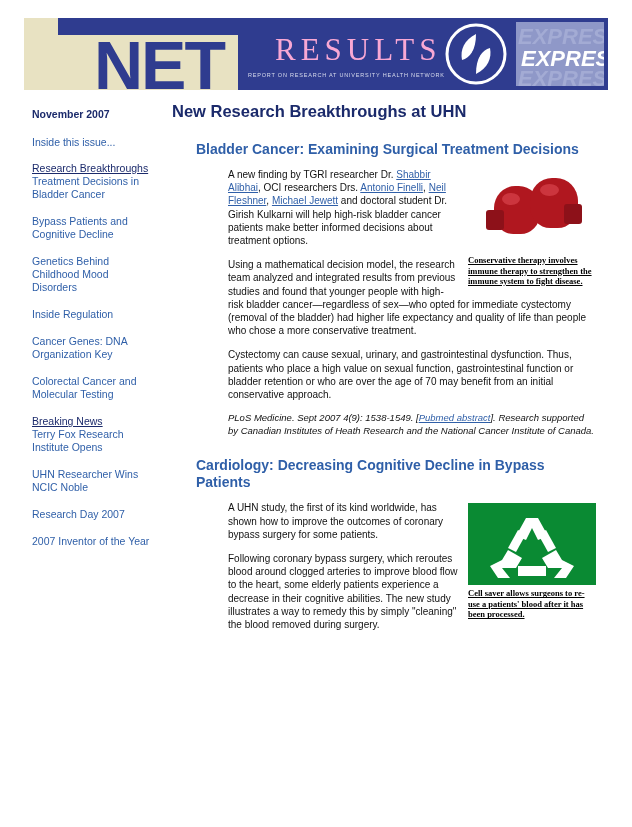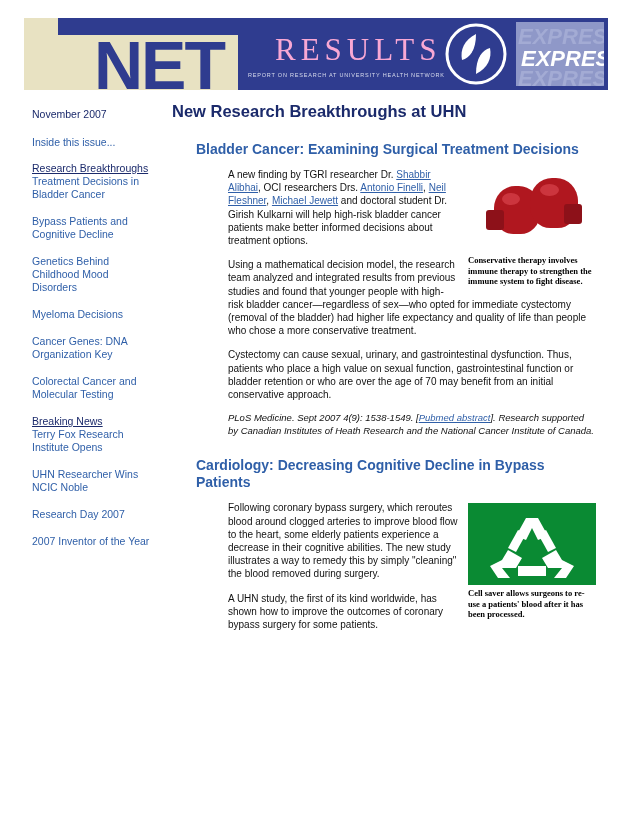--- a/index.html
+++ b/index.html
@@ -127,21 +127,21 @@
     width: 584px;
   }
   .sidebar {
     position: absolute;
     left: 8px;
     top: 18px;
     width: 122px;
   }
   .issue-date {
     font-size: 10.5px;
-    font-weight: normal;
+    font-weight: bold;
     color: #1b2a6b;
     margin-bottom: 16px;
   }
   .inside-label {
     font-size: 10.5px;
     color: #2f5fa8;
     margin-bottom: 14px;
   }
   .side-head {
     font-size: 10.5px;
@@ -196,20 +196,21 @@
     margin: 0 0 0 0;
   }
   a.lnk {
     color: #2f5fa8;
     text-decoration: underline;
   }
   .wrapfig {
     float: right;
     width: 128px;
     margin: 2px 0 4px 10px;
+    text-decoration: underline;
   }
   .fig-img {
     width: 128px;
     height: 82px;
     background: #ffffff;
     position: relative;
     overflow: hidden;
   }
   .fig-cap {
     font-family: "Liberation Serif", serif;
@@ -283,21 +284,21 @@
 
       <div class="sidebar">
         <div class="issue-date">November 2007</div>
         <div class="inside-label">Inside this issue...</div>
 
         <div class="side-head">Research Breakthroughs</div>
         <div class="side-item">Treatment Decisions in Bladder Cancer</div>
 
         <div class="side-item">Bypass Patients and Cognitive Decline</div>
         <div class="side-item">Genetics Behind Childhood Mood Disorders</div>
-        <div class="side-item">Myeloma Decisions</div>
+        <div class="side-item">Inside Regulation</div>
         <div class="side-item">Cancer Genes: DNA Organization Key</div>
         <div class="side-item">Colorectal Cancer and Molecular Testing</div>
 
         <div class="side-head">Breaking News</div>
         <div class="side-item">Terry Fox Research Institute Opens</div>
 
         <div class="side-item">UHN Researcher Wins NCIC Noble</div>
         <div class="side-item">Research Day 2007</div>
         <div class="side-item">2007 Inventor of the Year</div>
       </div>
@@ -360,21 +361,21 @@
                     <path d="M30,16 L24,6 L10,14 L16,24 L30,24 L22,34 L34,34 L42,22 Z"></path>
                     <path d="M-24,4 L-14,-14 L-6,-10 L-16,8 Z"></path>
                     <path d="M24,4 L14,-14 L6,-10 L16,8 Z"></path>
                     <path d="M-14,22 L14,22 L14,32 L-14,32 Z"></path>
                   </g>
                 </svg>
               </div>
               <div class="fig-cap">Cell saver allows surgeons to re-use a patients' blood after it has been processed.</div>
             </div>
 
+            <p class="para">A UHN study, the first of its kind worldwide, has shown how to improve the outcomes of coronary bypass surgery for some patients.</p>
             <p class="para">Following coronary bypass surgery, which reroutes blood around clogged arteries to improve blood flow to the heart, some elderly patients experience a decrease in their cognitive abilities. The new study illustrates a way to remedy this by simply "cleaning" the blood removed during surgery.</p>
-            <p class="para">A UHN study, the first of its kind worldwide, has shown how to improve the outcomes of coronary bypass surgery for some patients.</p>
           </div>
         </div>
 
       </div>
     </div>
   </div>
 </div>
 
 </body></html>

